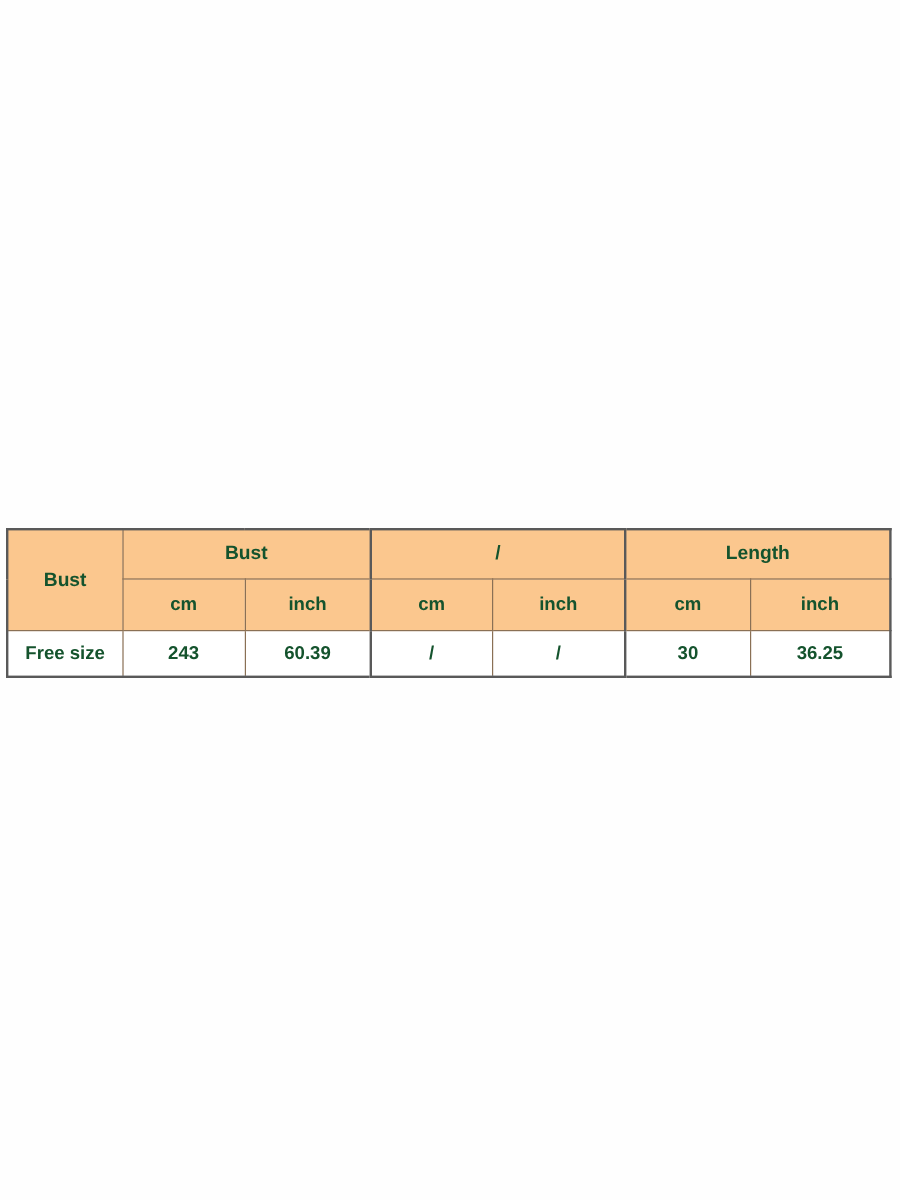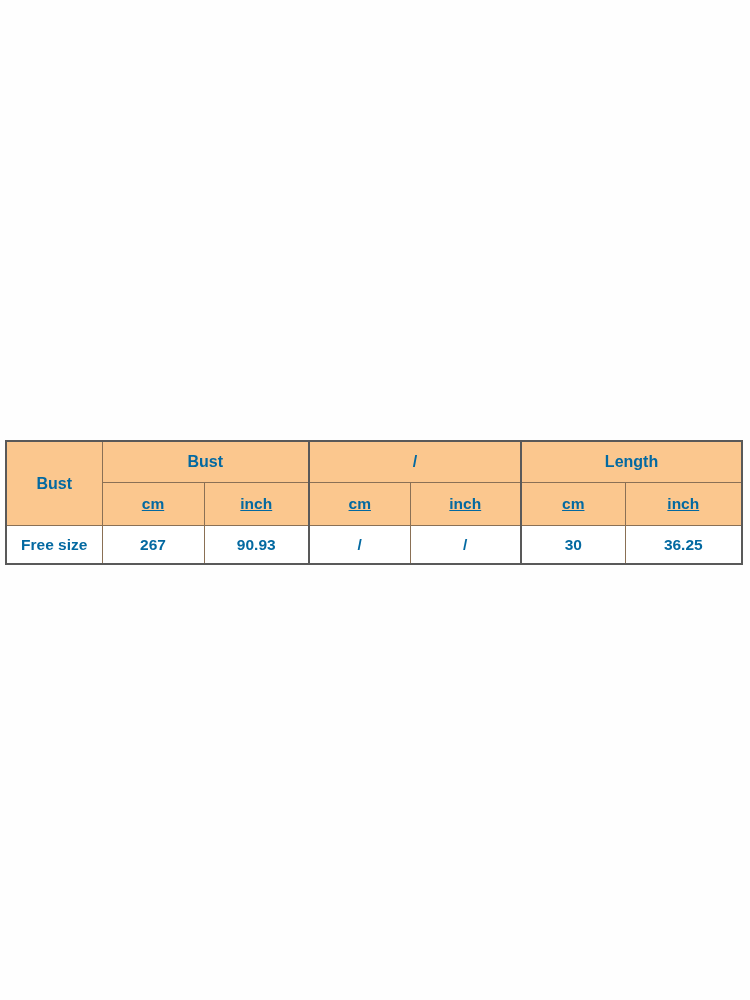--- a/index.html
+++ b/index.html
@@ -27,21 +27,21 @@
     border-collapse: collapse;
     width: 736px;
     table-layout: fixed;
     background: #ffffff;
   }
 
   table.size-chart th,
   table.size-chart td {
     border: 1px solid #8a7055;
     font-weight: bold;
-    color: #0369a1;
+    color: #14532d;
     text-align: center;
     vertical-align: middle;
     padding: 0;
     font-size: 15.5px;
     line-height: 1.1;
   }
 
   
   table.size-chart {
     border: 2px solid #595959;
@@ -54,21 +54,20 @@
   
   tr.group-row th {
     height: 40px;
     font-size: 16px;
   }
 
   
   tr.unit-row th {
     height: 42px;
     font-size: 15.5px;
-    text-decoration: underline;
   }
 
   th.size-head {
     background: #fbc78e;
     font-size: 16px;
   }
 
   tbody td {
     background: #ffffff;
     height: 37px;
@@ -112,22 +111,22 @@
         <th>inch</th>
         <th class="gsep">cm</th>
         <th>inch</th>
         <th class="gsep">cm</th>
         <th>inch</th>
       </tr>
     </thead>
     <tbody>
       <tr>
         <td class="size-cell">Free size</td>
-        <td>267</td>
-        <td>90.93</td>
+        <td>243</td>
+        <td>60.39</td>
         <td class="gsep">/</td>
         <td>/</td>
         <td class="gsep">30</td>
         <td>36.25</td>
       </tr>
     </tbody>
   </table>
 </div>
 
 </body></html>

